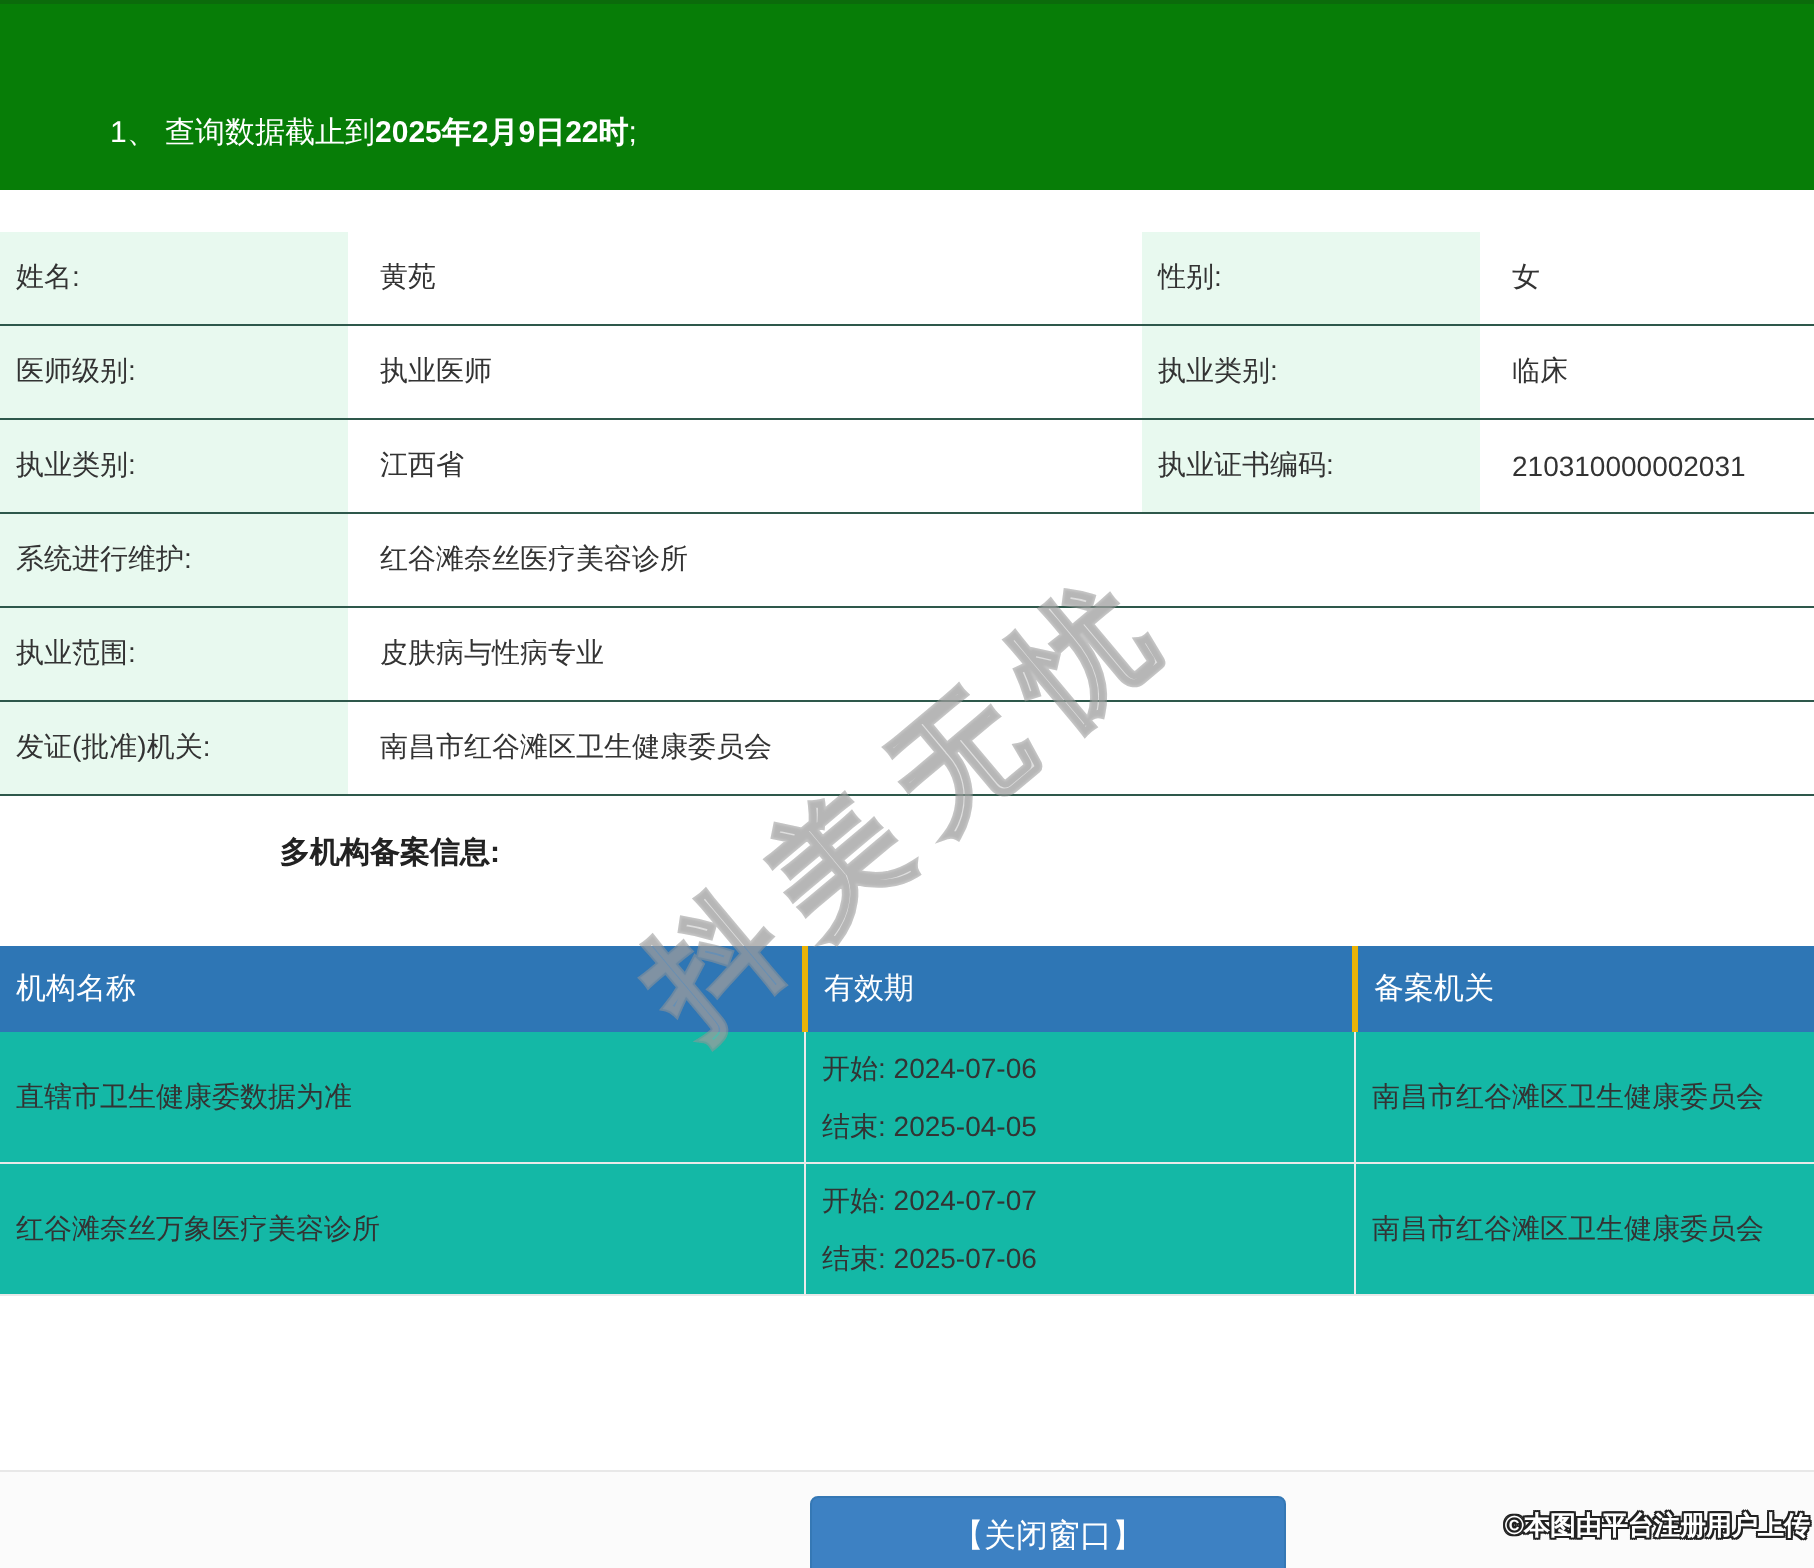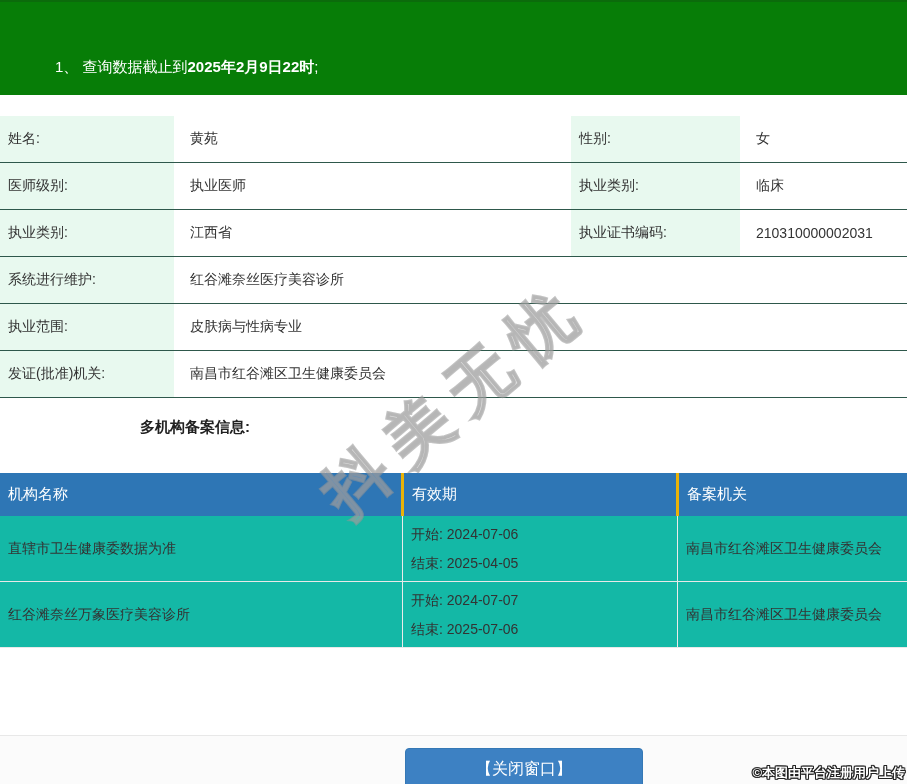--- a/index.html
+++ b/index.html
@@ -70,21 +70,21 @@
     position:absolute;left:155px;top:350px;width:600px;height:100px;
     text-align:center;line-height:100px;
     transform:rotate(-40deg);
     font-size:64px;font-weight:bold;letter-spacing:16px;
     color:rgba(255,255,255,0.12);
     -webkit-text-stroke:2px rgba(150,150,150,0.55);
     text-shadow:0 0 1px rgba(150,150,150,0.35);
     pointer-events:none;white-space:nowrap;
   }
   .wm-stamp{
-    position:absolute;right:2px;bottom:2px;
+    position:absolute;right:2px;bottom:12px;
     font-size:13px;font-weight:bold;color:#ffffff;
     text-shadow:-1px 0 #222,1px 0 #222,0 -1px #222,0 1px #222,
                 -1px -1px #222,1px 1px #222,1px -1px #222,-1px 1px #222;
     pointer-events:none;white-space:nowrap;
   }
 </style>
 </head>
 <body>
 
 <div class="banner">

